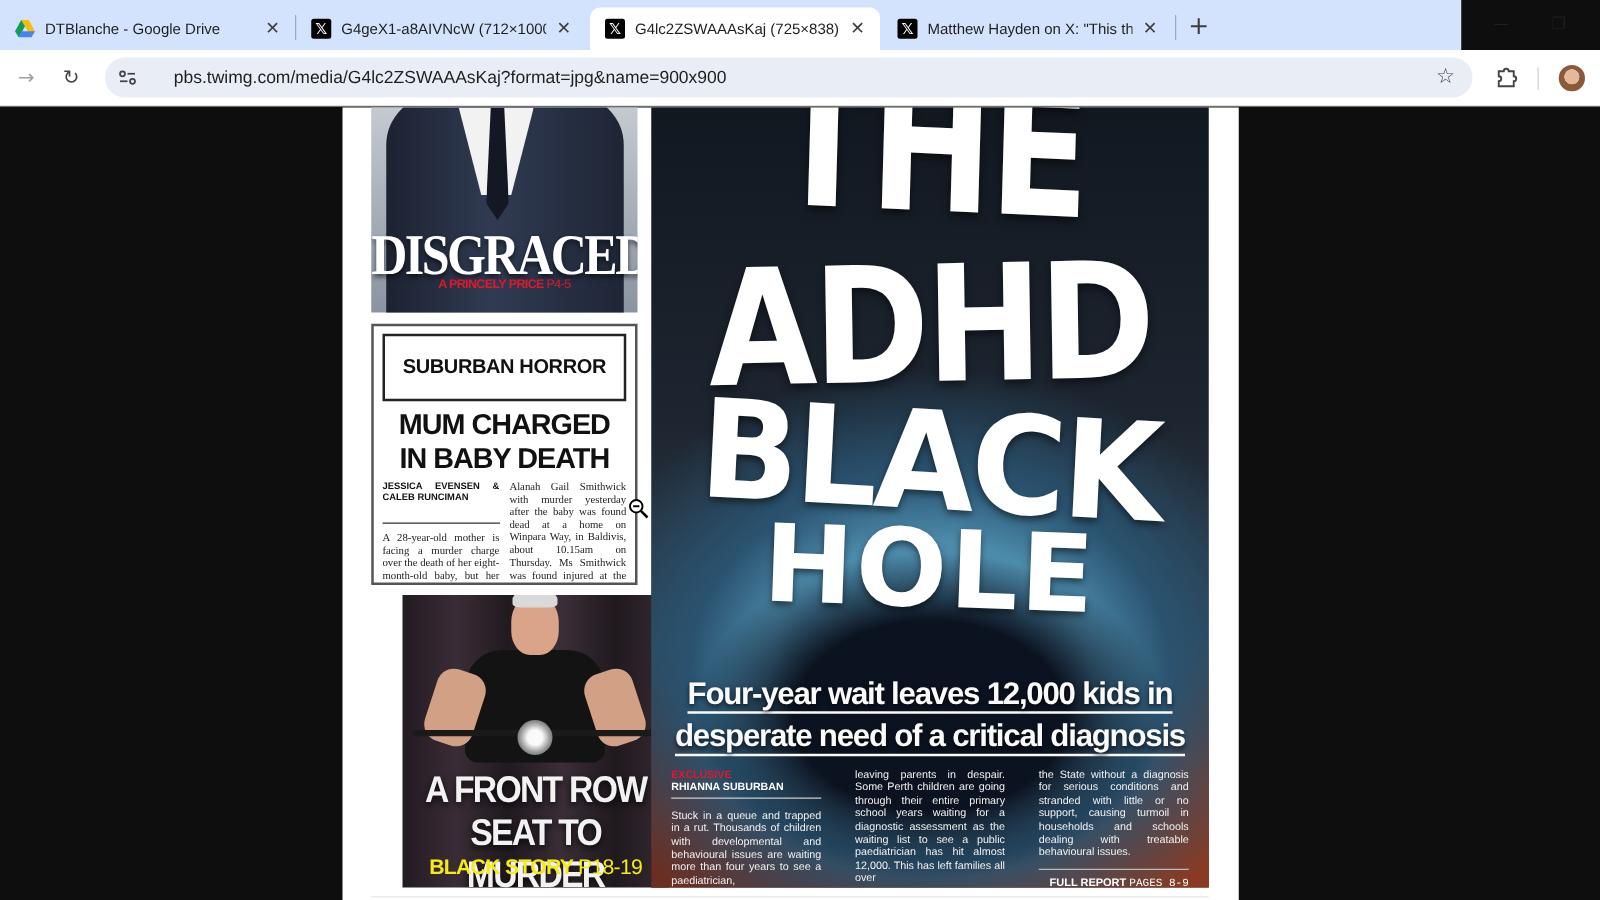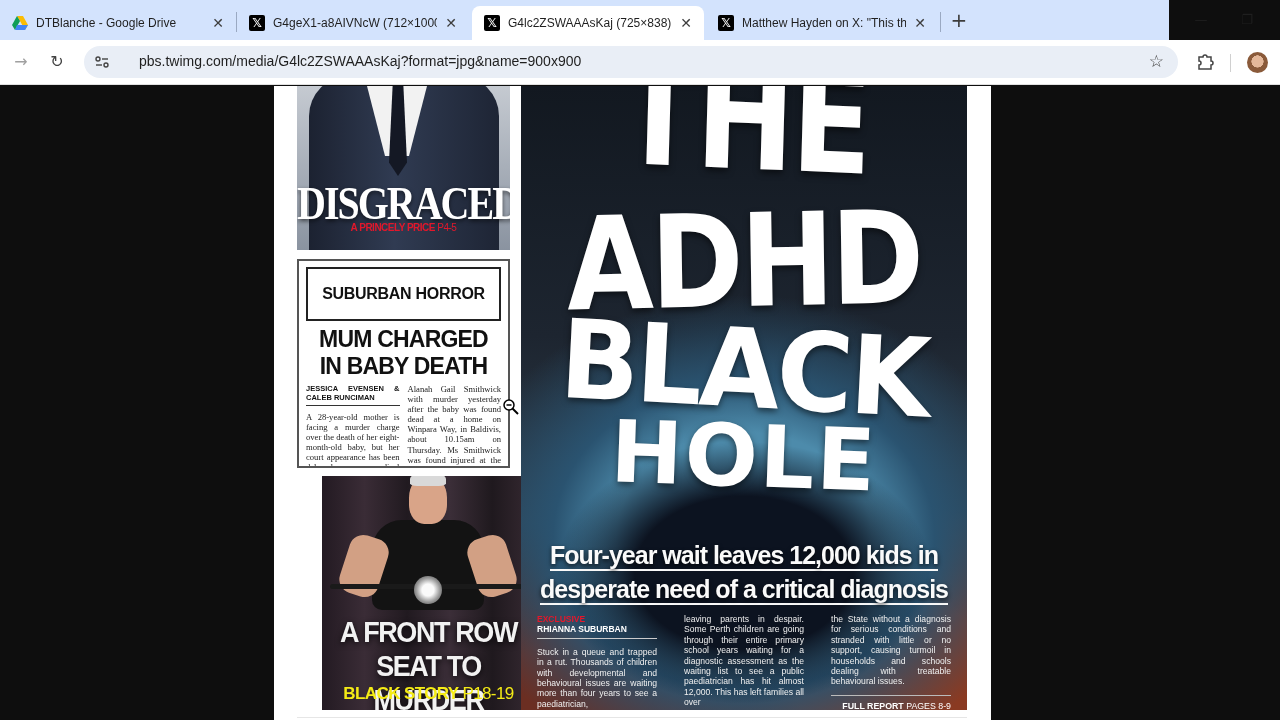--- a/index.html
+++ b/index.html
@@ -42,21 +42,21 @@
   .disgraced-title { position: absolute; left: 0; width: 100%; top: 94px; text-align: center; font-family: "Liberation Serif", serif; font-weight: bold; font-size: 40px; color: #fff; letter-spacing: -2px; transform: scaleY(1.15); text-shadow: 0 2px 4px rgba(0,0,0,0.6); }
   .disgraced-sub { position: absolute; left: 0; width: 100%; top: 136px; text-align: center; font-weight: bold; font-size: 10px; color: #e3172b; letter-spacing: -0.5px; }
   .disgraced-sub .pg { font-weight: normal; }
 
   
   .p-mum { left: 23px; top: 173px; width: 213px; height: 209px; background: #fff; border: 2px solid #555; padding: 6px 7px; }
   .kicker { border: 2px solid #222; text-align: center; font-weight: bold; font-size: 16px; color: #111; padding: 16px 0; letter-spacing: -0.3px; }
   .mum-head { text-align: center; font-weight: bold; font-size: 23px; line-height: 27px; color: #111; margin-top: 5px; letter-spacing: -0.8px; }
   .mum-cols { display: flex; gap: 8px; margin-top: 4px; }
   .mum-col { flex: 1; font-family: "Liberation Serif", serif; font-size: 8.6px; line-height: 10.1px; color: #222; text-align: justify; }
-  .byline { font-family: "Liberation Sans", sans-serif; font-weight: bold; font-size: 7.5px; line-height: 9px; color: #111; border-bottom: 1px solid #333; padding-bottom: 3px; margin-bottom: 6px; }
+  .byline { font-family: "Liberation Sans", sans-serif; font-weight: bold; font-size: 7.5px; line-height: 9px; color: #111; border-bottom: 1px solid #333; padding-bottom: 16px; margin-bottom: 6px; }
   .fullreport-small { border-top: 1px solid #333; margin-top: 10px; padding-top: 3px; text-align: right; font-family: "Liberation Sans", sans-serif; font-size: 8px; font-weight: bold; color: #111; }
   .fullreport-small .pg { font-weight: normal; }
 
   
   .p-front { left: 23px; top: 390px; width: 213px; height: 234px; background: linear-gradient(90deg, #231a22 0%, #3a2c36 20%, #211a20 40%, #3b2e38 60%, #1f191e 80%, #372a33 100%); margin-left: 25px; }
   .man-head { position: absolute; left: 87px; top: 0; width: 38px; height: 48px; background: #d9a488; border-radius: 45% 45% 40% 40%; }
   .man-hair { position: absolute; left: 88px; top: -4px; width: 36px; height: 14px; background: #d9d9d9; border-radius: 50% 50% 20% 20%; }
   .man-body { position: absolute; left: 50px; top: 44px; width: 112px; height: 90px; background: #131313; border-radius: 30px 30px 10px 10px; }
   .arm-l { position: absolute; left: 22px; top: 60px; width: 40px; height: 60px; background: #d2a084; border-radius: 14px; transform: rotate(18deg); }
   .arm-r { position: absolute; left: 150px; top: 60px; width: 40px; height: 60px; background: #d2a084; border-radius: 14px; transform: rotate(-18deg); }
@@ -78,21 +78,21 @@
   .adhd-l2 { top: 110px; font-size: 112px; transform: scaleY(1.15) rotate(-1deg); }
   .adhd-l3 { top: 222px; font-size: 104px; transform: scaleY(1.05) rotate(3deg); }
   .adhd-l4 { top: 320px; font-size: 86px; transform: rotate(2deg); letter-spacing: 2px; }
   .adhd-sub { position: absolute; left: 0; width: 100%; top: 452px; text-align: center; font-weight: bold; font-size: 25px; line-height: 34px; color: #fafafa; letter-spacing: -1px; text-shadow: 0 2px 4px rgba(0,0,0,0.7); }
   .adhd-sub span { border-bottom: 2px solid #fafafa; }
   .adhd-cols { position: absolute; left: 16px; right: 16px; top: 528px; display: flex; gap: 27px; }
   .adhd-col { flex: 1; font-size: 8.6px; line-height: 10.4px; color: #f0f0f0; text-align: justify; }
   .excl { color: #e3172b; font-weight: bold; font-size: 8.5px; }
   .adhd-byline { font-weight: bold; font-size: 8.5px; color: #fff; border-bottom: 1px solid #ccc; padding-bottom: 3px; margin-bottom: 8px; }
   .fullreport-main { border-top: 1px solid #bbb; margin-top: 8px; padding-top: 5px; text-align: right; font-size: 8.8px; font-weight: bold; color: #fff; }
-  .fullreport-main .pg { font-weight: normal; }
+  .fullreport-main .pg { font-weight: normal; font-family: Liberation Mono, monospace; }
 
   
   .zoom-cursor { position: absolute; left: 502px; top: 312px; width: 18px; height: 18px; }
 
   .page-bottom-line { position: absolute; left: 23px; top: 631px; width: 670px; height: 1px; background: #e6e6e6; }
 </style>
 </head>
 <body>
 
 <div class="tabstrip">

